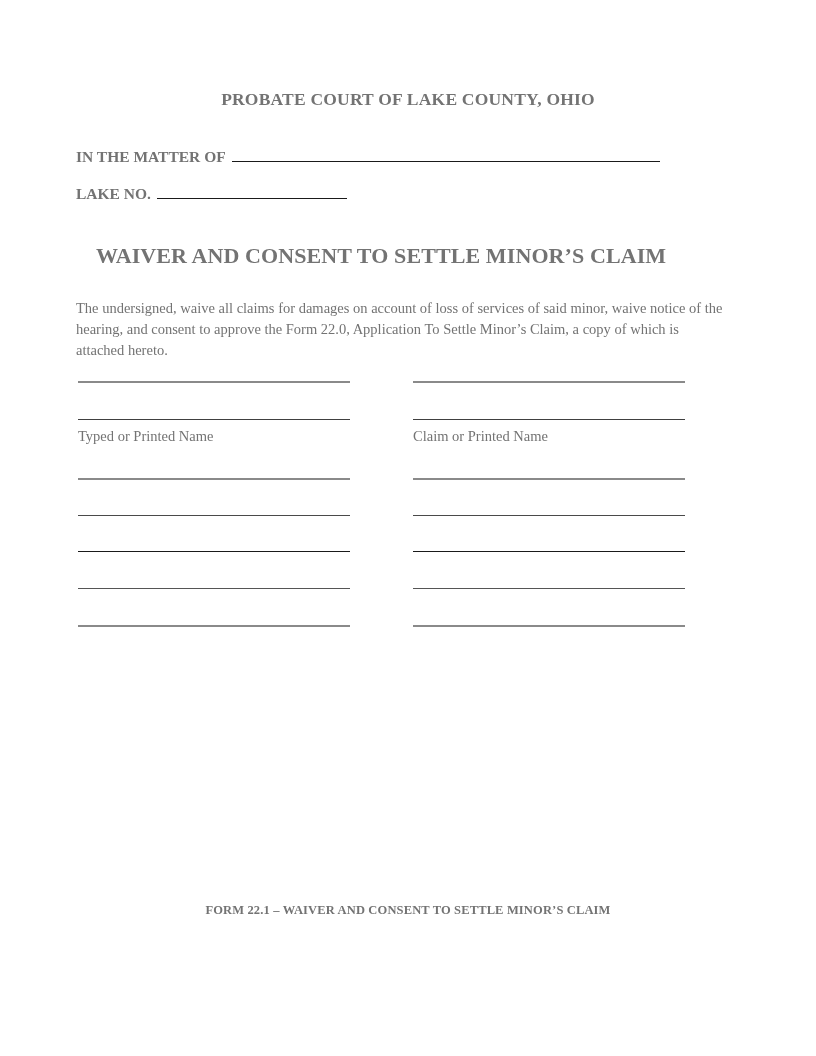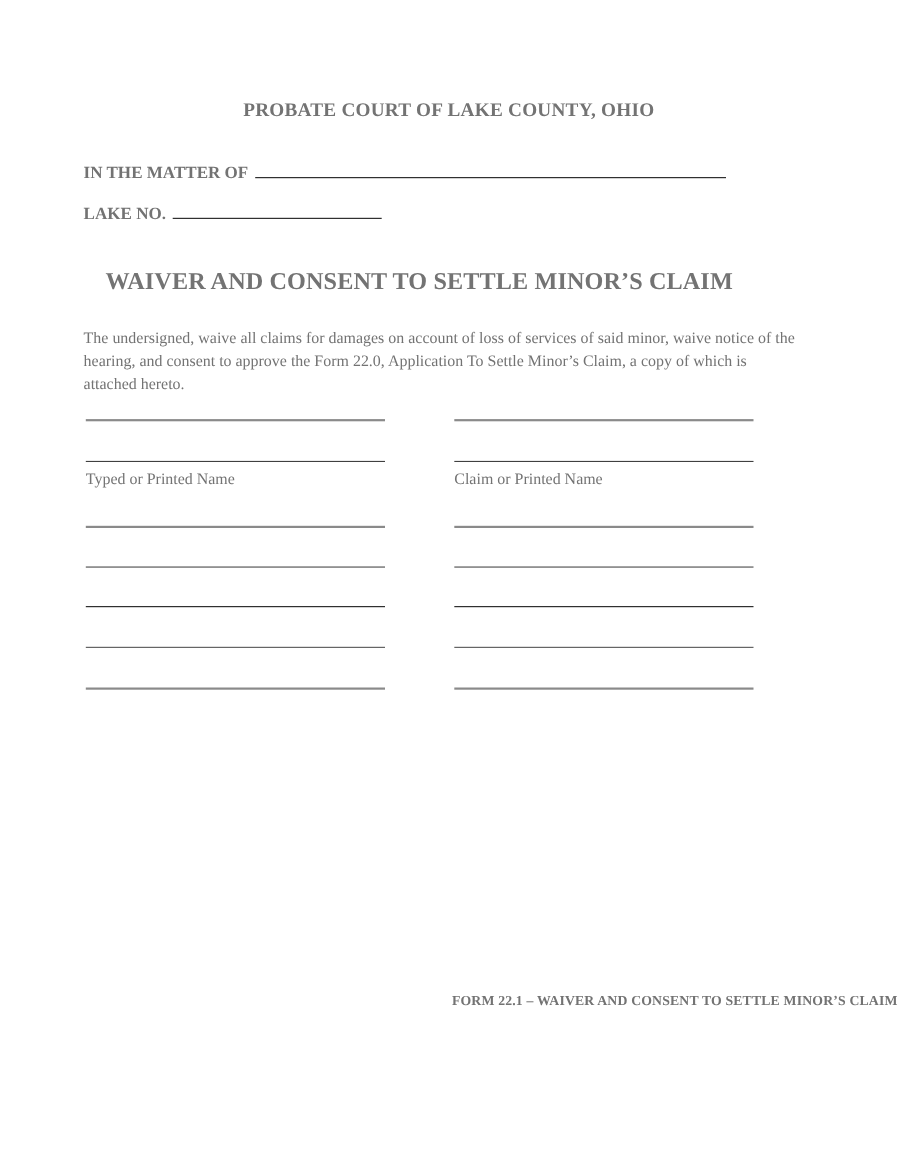--- a/index.html
+++ b/index.html
@@ -107,21 +107,21 @@
   }
   .sig-caption.col-left  { left: 78px; }
   .sig-caption.col-right { left: 413px; }
 
   
   .doc-footer {
     position: absolute;
     left: 0;
     top: 903px;
     width: 816px;
-    text-align: right;
+    text-align: center;
     font-size: 12.5px;
     font-weight: bold;
     letter-spacing: 0.15px;
     white-space: nowrap;
   }
 </style>
 </head>
 <body>
 
 <div class="page">

